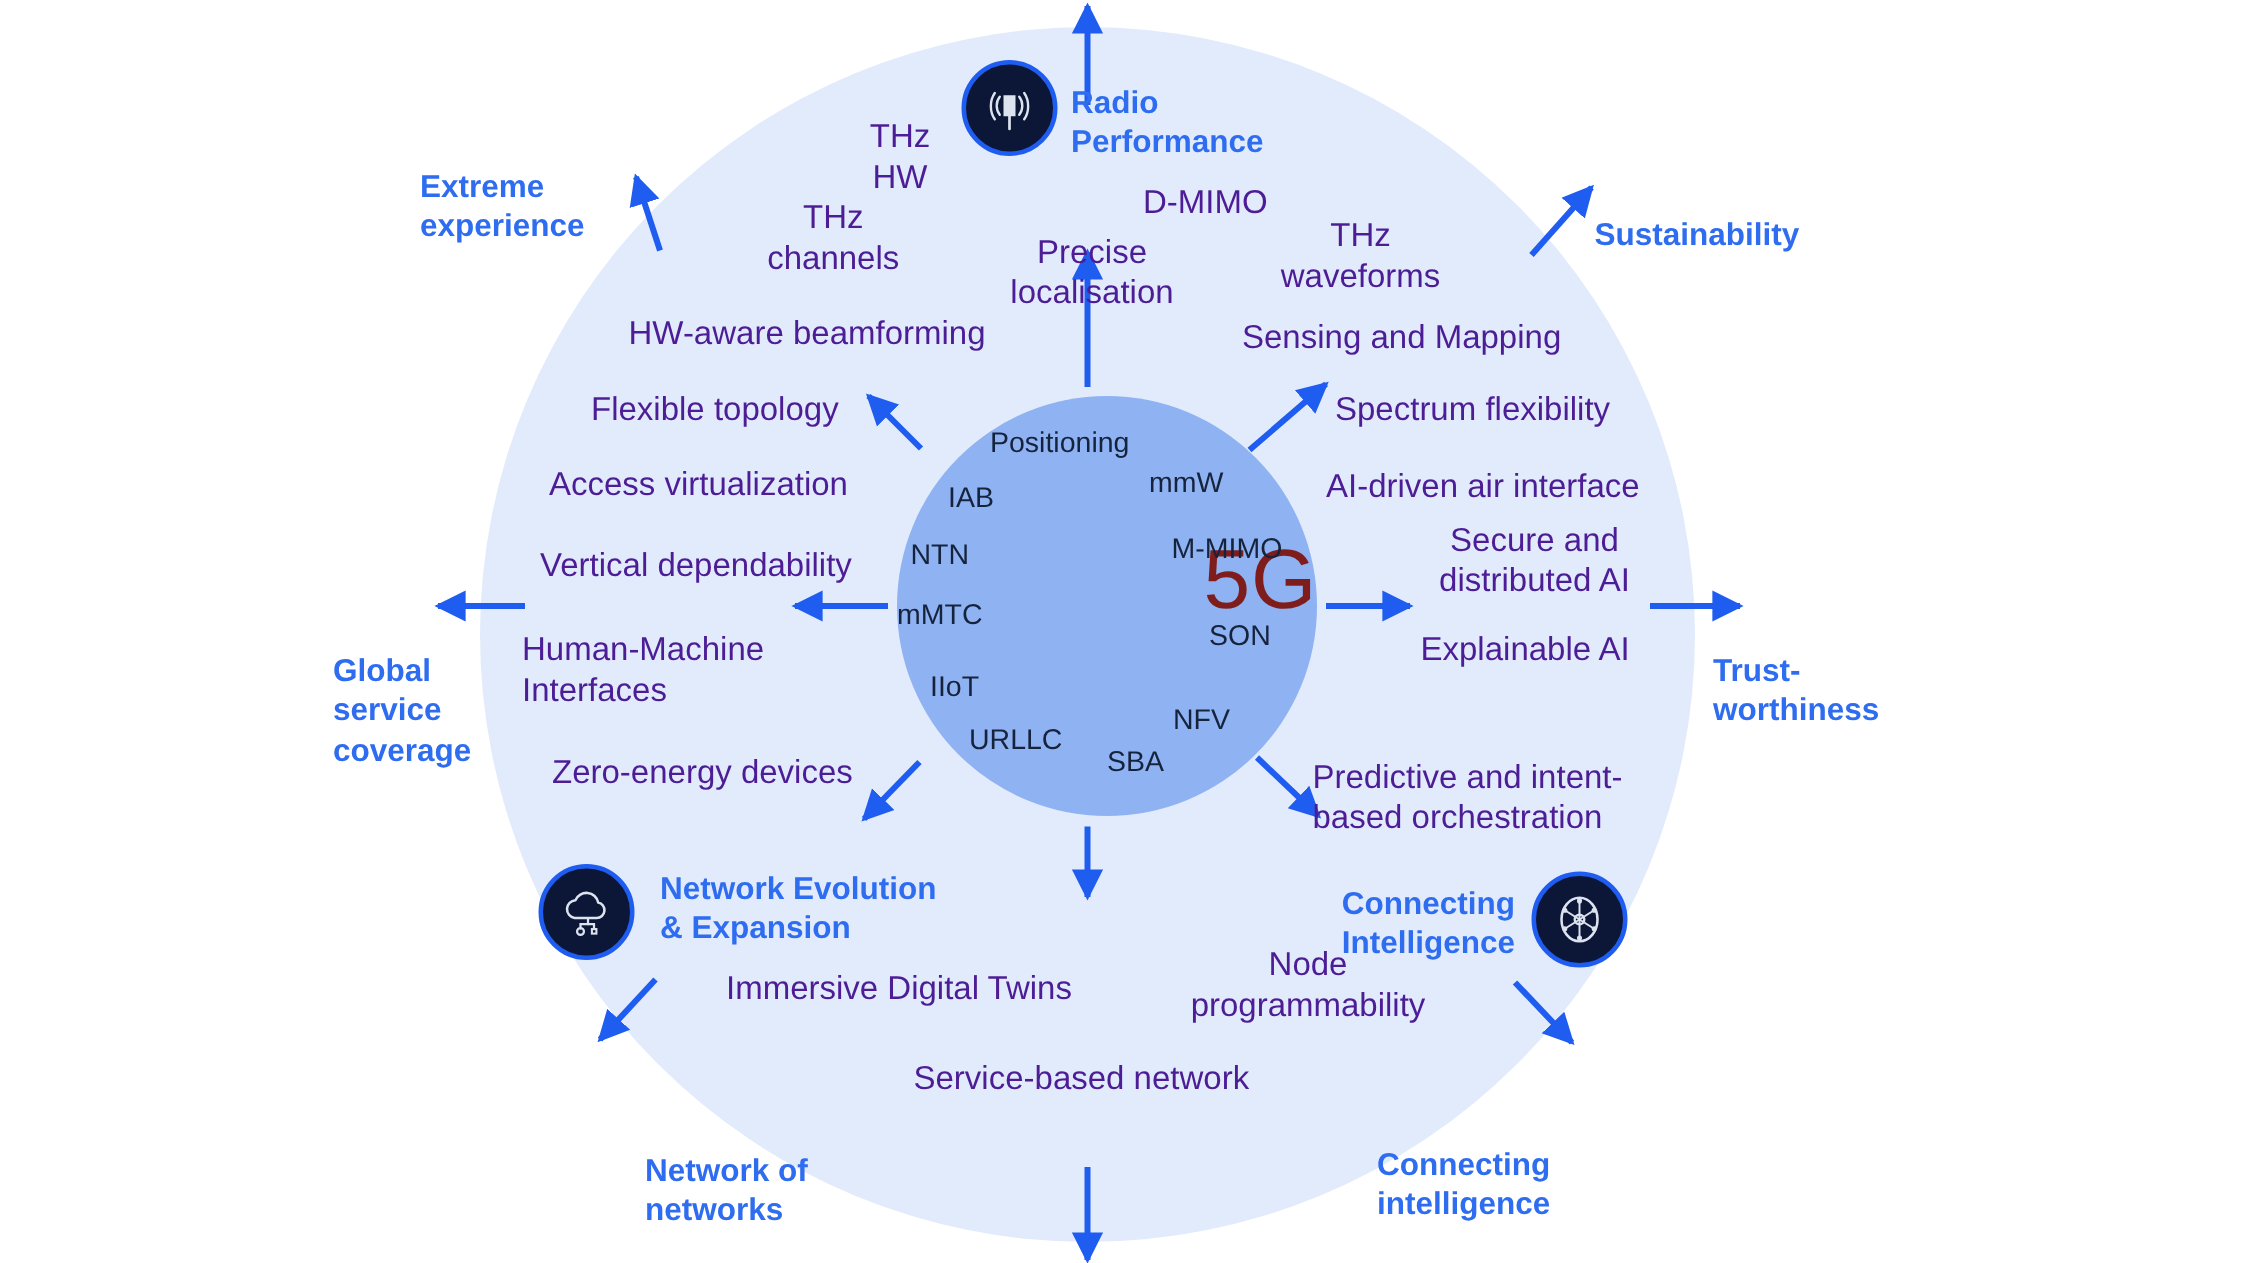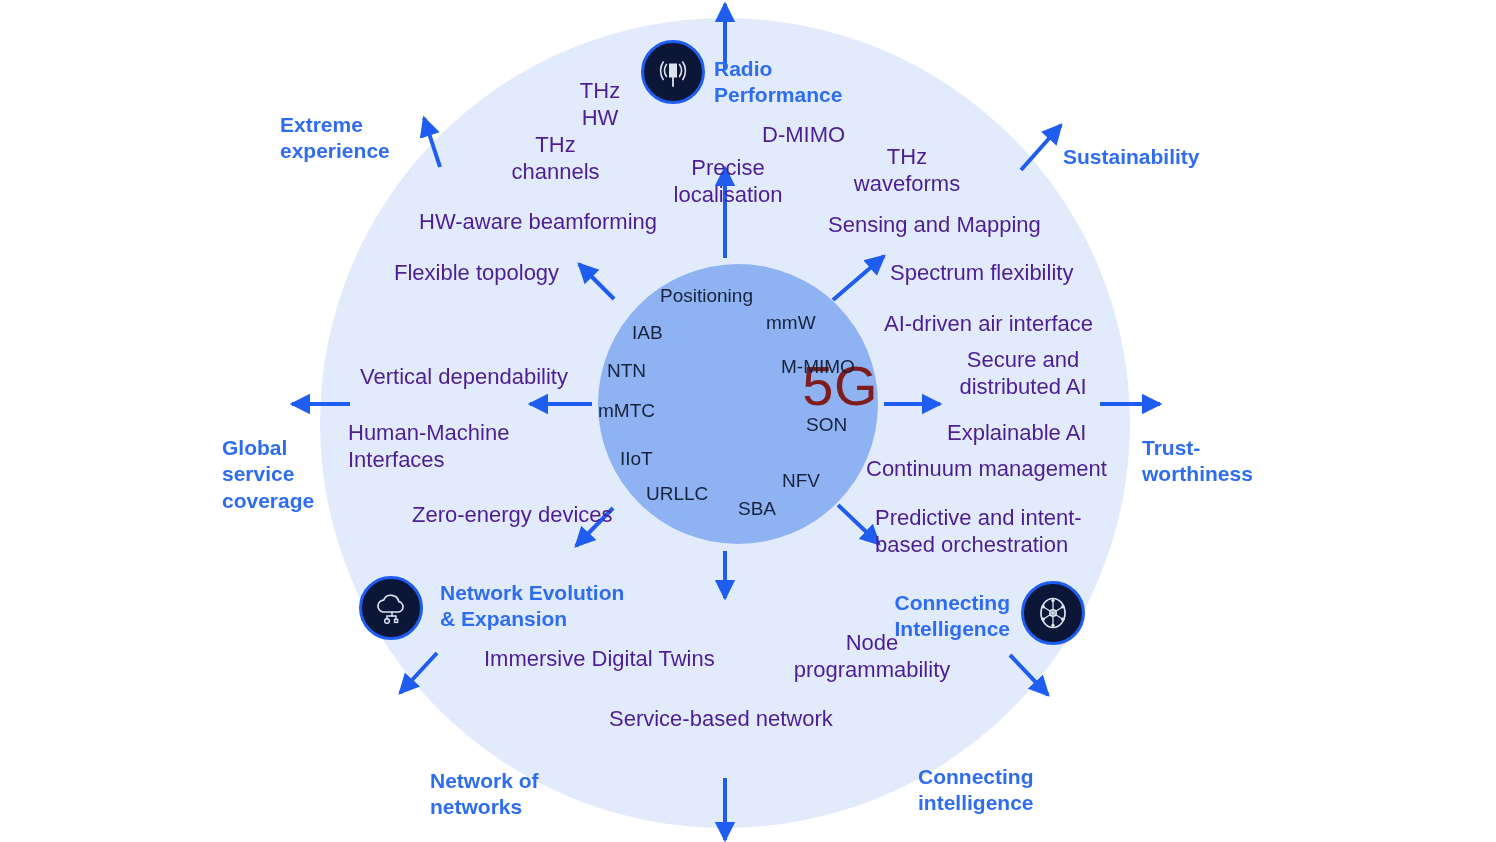--- a/index.html
+++ b/index.html
@@ -166,29 +166,29 @@
 channels</div>
   <div class="ring-term" style="left:762px; top:122px;">D-MIMO</div>
   <div class="ring-term center" style="left:832px; top:144px; width:150px;">THz
 waveforms</div>
   <div class="ring-term center" style="left:654px; top:155px; width:148px;">Precise
 localisation</div>
   <div class="ring-term" style="left:419px; top:209px;">HW-aware beamforming</div>
   <div class="ring-term" style="left:828px; top:212px;">Sensing and Mapping</div>
   <div class="ring-term" style="left:394px; top:260px;">Flexible topology</div>
   <div class="ring-term" style="left:890px; top:260px;">Spectrum flexibility</div>
+  <div class="ring-term" style="left:366px; top:310px;">Access virtualization</div>
   <div class="ring-term" style="left:884px; top:311px;">AI-driven air interface</div>
   <div class="ring-term center" style="left:944px; top:347px; width:158px;text-align:center;">Secure and
 distributed AI</div>
   <div class="ring-term" style="left:360px; top:364px;">Vertical dependability</div>
   <div class="ring-term" style="left:947px; top:420px;">Explainable AI</div>
   <div class="ring-term" style="left:348px; top:420px;">Human-Machine
 Interfaces</div>
-  <div class="ring-term" style="left:866px; top:456px;">Continuum management</div>
-  <div class="ring-term" style="left:368px; top:502px;margin-left:44px;">Zero-energy devices</div>
+  <div class="ring-term" style="left:368px; top:502px;">Zero-energy devices</div>
   <div class="ring-term" style="left:875px; top:505px;">Predictive and intent-
 based orchestration</div>
   <div class="ring-term" style="left:484px; top:646px;">Immersive Digital Twins</div>
   <div class="ring-term center" style="left:788px; top:630px; width:168px;">Node
 programmability</div>
   <div class="ring-term" style="left:609px; top:706px;">Service-based network</div>
 
   <div class="cat-label" style="left:714px; top:56px;">Radio
 Performance</div>
   <div class="cat-label" style="left:280px; top:112px;">Extreme

